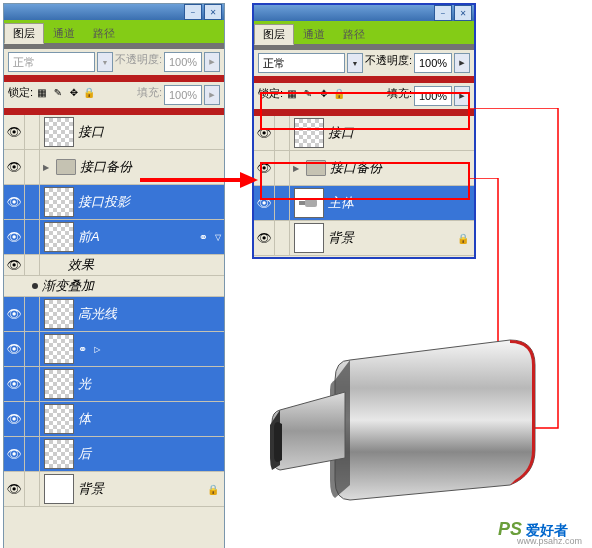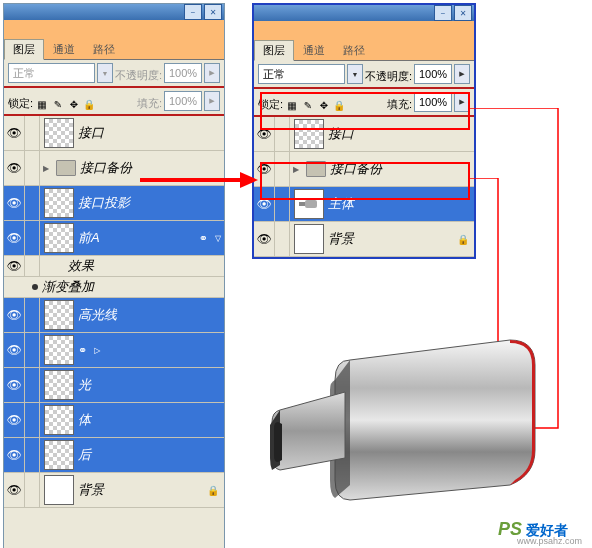--- a/index.html
+++ b/index.html
@@ -1,22 +1,22 @@
 <!DOCTYPE html>
 <html><head>
 <meta charset="utf-8">
 <style>
 body{margin:0;font-family:"Microsoft YaHei",SimSun,sans-serif;font-size:11px;background:#fff;width:592px;height:548px;position:relative}
 .panel{position:absolute;background:#ebe8d9;border:1px solid #7a96ac}
 .titlebar{background:linear-gradient(#6b9fd8,#3a6fb0);height:16px;display:flex;align-items:center;justify-content:flex-end;padding:0 2px}
 .tbtn{width:16px;height:14px;background:#d4e3f5;border:1px solid #2a5a9a;margin-left:2px;display:flex;align-items:center;justify-content:center;font-size:8px;color:#2a5a9a}
-.tabs{display:flex;background:#fdba74;border-bottom:1px solid #737373;padding-top:19px}
+.tabs{display:flex;background:#84cc16;border-bottom:6px solid #737373;padding-top:3px}
 .tab{padding:2px 8px;font-size:11px;color:#555;border:1px solid transparent;border-bottom:none}
 .tab.active{background:#ebe8d9;border-color:#9a9a8a;border-bottom:1px solid #ebe8d9;margin-bottom:-1px;color:#000}
-.ctrlrow{display:flex;align-items:flex-end;padding:3px 4px;gap:2px;border-bottom:2px solid #b91c1c}
+.ctrlrow{display:flex;align-items:flex-start;padding:3px 4px;gap:2px;border-bottom:7px solid #b91c1c}
 .select{background:#fff;border:1px solid #7a96ac;height:18px;display:flex;align-items:center;padding:0 4px;font-size:11px}
 .sel-blend{flex:1;min-width:60px}
 .arrow-btn{width:14px;height:18px;background:#e3e8f4;border:1px solid #7a96ac;display:flex;align-items:center;justify-content:center;font-size:7px;color:#333}
 .pct{background:#fff;border:1px solid #7a96ac;width:36px;height:18px;display:flex;align-items:center;justify-content:center;font-size:11px}
 .disabled{color:#999}
 .lock-icons{display:flex;gap:2px}
 .lock-icons span{width:14px;height:14px;display:flex;align-items:center;justify-content:center;font-size:10px}
 .layers{overflow:auto}
 .layer{display:flex;align-items:center;height:34px;border-bottom:1px solid #c5c2b2;background:#ebe8d9}
 .layer.sel{background:#3875d7;color:#fff}

